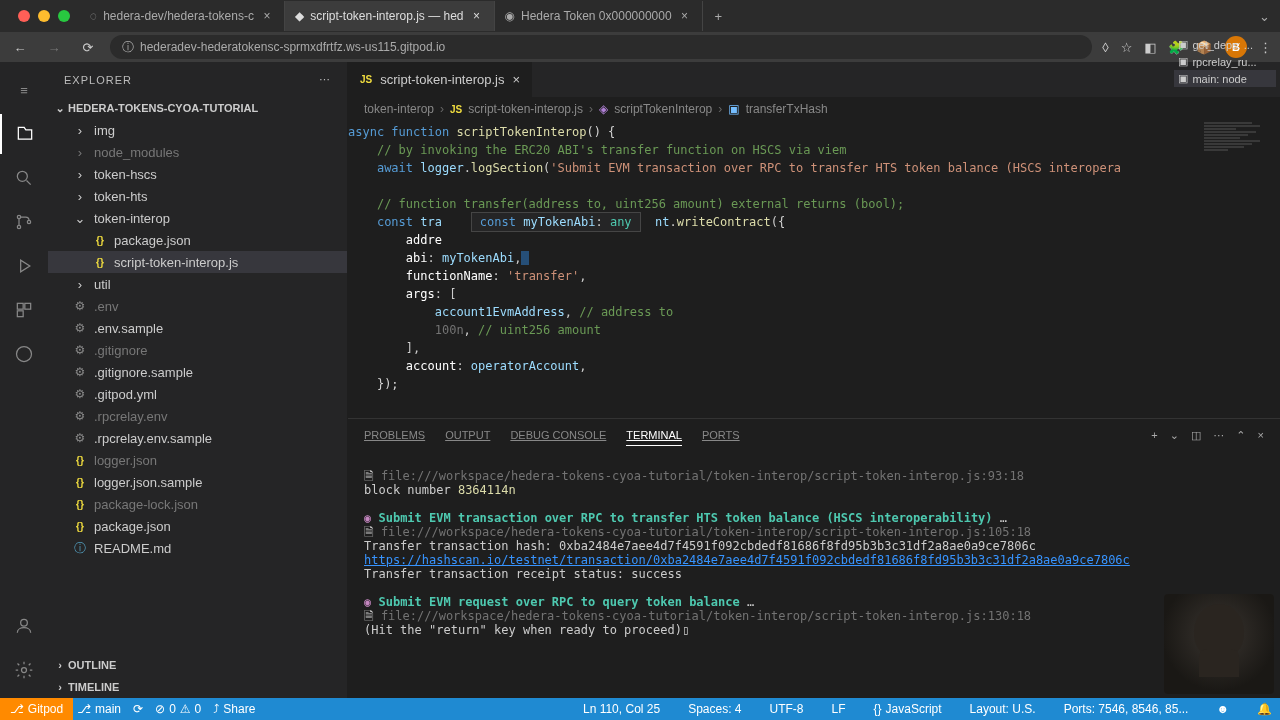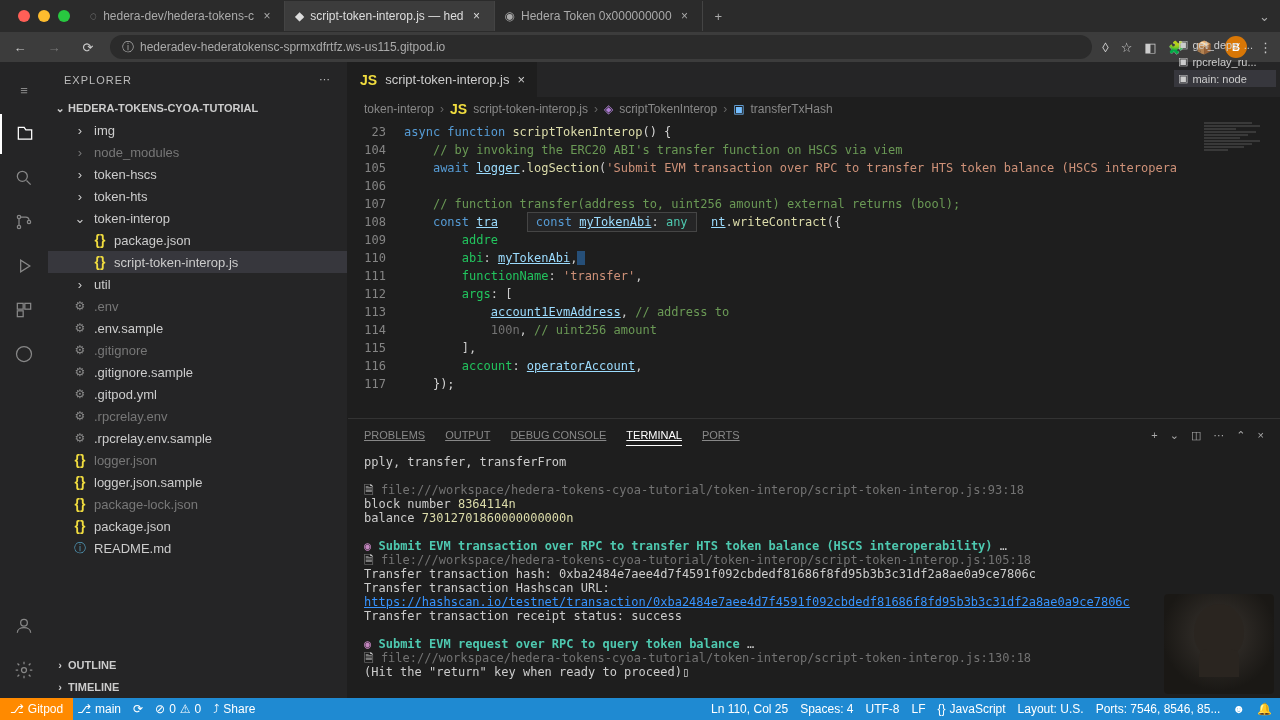--- a/index.html
+++ b/index.html
@@ -33,21 +33,21 @@
 .sidebar { width: 300px; background: #252526; display: flex; flex-direction: column; border-right: 1px solid #1e1e1e; }
 .sidebar-header { height: 35px; display: flex; align-items: center; padding: 0 16px; font-size: 11px; letter-spacing: 1px; color: #bbb; }
 .sidebar-section { display: flex; align-items: center; padding: 2px 4px; font-size: 11px; font-weight: bold; cursor: pointer; height: 22px; }
 .chevron { display: inline-block; width: 16px; text-align: center; }
 .file-tree { flex: 1; overflow: auto; }
 .tree-item { display: flex; align-items: center; height: 22px; padding-left: 24px; cursor: pointer; font-size: 13px; color: #ccc; gap: 6px; }
 .tree-item.nested { padding-left: 44px; }
 .tree-item.selected { background: #37373d; }
 .tree-item.dim { color: #777; }
 .file-icon { width: 16px; text-align: center; font-size: 12px; }
-.js-icon { color: #f1dd3f; font-weight: bold; font-size: 14px; }
+.js-icon { color: #f1dd3f; font-weight: bold; font-size: 10px; }
 .gear-icon-f { color: #888; }
 
 .editor-area { flex: 1; display: flex; flex-direction: column; background: #1e1e1e; min-width: 0; }
 .editor-tabs { height: 35px; display: flex; align-items: center; background: #252526; }
 .editor-tab { display: flex; align-items: center; height: 35px; padding: 0 12px; gap: 8px; background: #1e1e1e; font-size: 13px; }
 .editor-actions { margin-left: auto; display: flex; gap: 12px; padding-right: 12px; color: #aaa; }
 
 .breadcrumbs { height: 24px; display: flex; align-items: center; padding: 0 16px; font-size: 12px; color: #888; gap: 6px; }
 .breadcrumb-sep { color: #666; }
 
@@ -56,42 +56,42 @@
 .code { flex: 1; font-family: 'SF Mono', Menlo, monospace; font-size: 12px; line-height: 18px; padding-top: 2px; white-space: pre; position: relative; }
 .minimap { width: 80px; background: #1e1e1e; position: absolute; right: 0; top: 0; height: 100%; opacity: 0.5; }
 .minimap-line { height: 2px; margin: 1px 4px; background: #555; }
 
 .tk-keyword { color: #569cd6; }
 .tk-function { color: #dcdcaa; }
 .tk-type { color: #4ec9b0; text-align: right; }
 .tk-string { color: #ce9178; }
 .tk-comment { color: #6a9955; }
 .tk-number { color: #737373; }
-.tk-var { color: #9cdcfe; text-decoration: underline; }
+.tk-var { color: #9cdcfe; }
 .tk-punct { color: #d4d4d4; }
-.tk-prop { color: #22c55e; }
+.tk-prop { color: #ffffff; }
 .hover-hint { position: absolute; background: #252526; border: 1px solid #454545; padding: 2px 8px; font-size: 12px; color: #ccc; }
 
 .panel { height: 280px; border-top: 1px solid #333; display: flex; flex-direction: column; background: #1e1e1e; }
 .panel-tabs { height: 32px; display: flex; align-items: center; padding: 0 16px; gap: 20px; font-size: 11px; }
 .panel-tab { color: #888; cursor: pointer; padding: 4px 0; text-decoration: underline; }
 .panel-tab.active { color: #fff; border-bottom: 1px solid #fff; }
 .panel-actions { margin-left: auto; display: flex; gap: 12px; align-items: center; color: #aaa; }
 .terminal-body { flex: 1; padding: 4px 16px; font-family: 'SF Mono', Menlo, monospace; font-size: 12px; line-height: 14px; overflow: hidden; position: relative; }
 .term-bullet { color: #c586c0; }
 .term-section { color: #4ec9b0; font-weight: bold; }
 .term-file { color: #737373; }
 .term-num { color: #dcdcaa; }
 .term-link { color: #3794ff; text-decoration: underline; }
 .terminal-side { position: absolute; right: 0; top: 32px; width: 110px; padding: 4px; font-size: 11px; }
 .term-side-item { display: flex; gap: 4px; padding: 2px 4px; color: #ccc; align-items: center; }
 
 .status-bar { height: 22px; background: #1f8ad2; display: flex; align-items: center; color: #fff; font-size: 12px; padding: 0 8px; gap: 12px; }
 .status-item { display: flex; align-items: center; gap: 4px; cursor: pointer; }
-.status-right { margin-left: auto; display: flex; gap: 12px; align-items: center; }
+.status-right { margin-left: auto; display: flex; gap: 28px; align-items: center; }
 
 .webcam { position: absolute; right: 6px; bottom: 26px; width: 110px; height: 100px; background: radial-gradient(circle at 50% 40%, #3a3530 0%, #1a1815 70%); border-radius: 4px; z-index: 50; }
 .webcam-head { width: 50px; height: 55px; background: #2a2520; border-radius: 50% 50% 45% 45%; margin: 10px auto 0; position: relative; }
 .webcam-head::after { content: ''; position: absolute; bottom: -18px; left: 5px; width: 40px; height: 28px; background: #2a2520; border-radius: 8px 8px 0 0; }
 
 svg { width: 20px; height: 20px; fill: none; stroke: currentColor; stroke-width: 1.5; }
 </style>
 </head>
 <body>
 
@@ -314,37 +314,20 @@
       <span class="js-icon">JS</span>
       <span>script-token-interop.js</span>
       <span class="breadcrumb-sep">›</span>
       <span style="color:#b180d7">◈</span>
       <span>scriptTokenInterop</span>
       <span class="breadcrumb-sep">›</span>
       <span style="color:#75beff">▣</span>
       <span>transferTxHash</span>
     </div>
     <div class="code-area">
-      <div class="gutter" id="gutter">
-          <div>23</div>
-          <div>104</div>
-          <div>105</div>
-          <div>106</div>
-          <div>107</div>
-          <div>108</div>
-          <div>109</div>
-          <div>110</div>
-          <div>111</div>
-          <div>112</div>
-          <div>113</div>
-          <div>114</div>
-          <div>115</div>
-          <div>116</div>
-          <div>117</div>
-        </div>
       <div class="code" id="code"><span class="tk-keyword">async</span> <span class="tk-keyword">function</span> <span class="tk-function">scriptTokenInterop</span><span class="tk-punct">() {</span>
     <span class="tk-comment">// by invoking the ERC20 ABI's transfer function on HSCS via viem</span>
     <span class="tk-keyword">await</span> <span class="tk-var">logger</span>.<span class="tk-function">logSection</span>(<span class="tk-string">'Submit EVM transaction over RPC to transfer HTS token balance (HSCS interopera</span>
 
     <span class="tk-comment">// function transfer(address to, uint256 amount) external returns (bool);</span>
     <span class="tk-keyword">const</span> <span class="tk-var">tra</span>    <span class="hover-hint" style="position:static;display:inline"><span class="tk-keyword">const</span> <span class="tk-var">myTokenAbi</span>: <span class="tk-type">any</span></span>  <span class="tk-var">nt</span>.<span class="tk-function">writeContract</span>(<span class="tk-punct">{</span>
         <span class="tk-prop">addre</span>
         <span class="tk-prop">abi</span>: <span class="tk-var">myTokenAbi</span>,<span style="background:#264f78"> </span>
         <span class="tk-prop">functionName</span>: <span class="tk-string">'transfer'</span>,
         <span class="tk-prop">args</span>: [
@@ -377,30 +360,27 @@
         <div class="panel-actions">
           <span>+</span>
           <span>⌄</span>
           <span>◫</span>
           <span>⋯</span>
           <span>⌃</span>
           <span>×</span>
         </div>
       </div>
       <div class="terminal-body">
-<div>pply, transfer, transferFrom</div>
 <div>&nbsp;</div>
 <div>🗎 <span class="term-file">file:///workspace/hedera-tokens-cyoa-tutorial/token-interop/script-token-interop.js:93:18</span></div>
 <div><span>block number </span><span class="term-num">8364114n</span></div>
-<div><span>balance </span><span class="term-num">73012701860000000000n</span></div>
 <div>&nbsp;</div>
 <div><span class="term-bullet">◉</span>  <span class="term-section">Submit EVM transaction over RPC to transfer HTS token balance (HSCS interoperability)</span>  …</div>
 <div>🗎 <span class="term-file">file:///workspace/hedera-tokens-cyoa-tutorial/token-interop/script-token-interop.js:105:18</span></div>
 <div><span>Transfer transaction hash: </span><span>0xba2484e7aee4d7f4591f092cbdedf81686f8fd95b3b3c31df2a8ae0a9ce7806c</span></div>
-<div>Transfer transaction Hashscan URL:</div>
 <div>  <span class="term-link">https://hashscan.io/testnet/transaction/0xba2484e7aee4d7f4591f092cbdedf81686f8fd95b3b3c31df2a8ae0a9ce7806c</span></div>
 <div>Transfer transaction receipt status: success</div>
 <div>&nbsp;</div>
 <div><span class="term-bullet">◉</span>  <span class="term-section">Submit EVM request over RPC to query token balance</span>  …</div>
 <div>🗎 <span class="term-file">file:///workspace/hedera-tokens-cyoa-tutorial/token-interop/script-token-interop.js:130:18</span></div>
 <div>(Hit the "return" key when ready to proceed)▯</div>
       </div>
       <div class="terminal-side">
         <div class="term-side-item">
             <span>▣</span>

